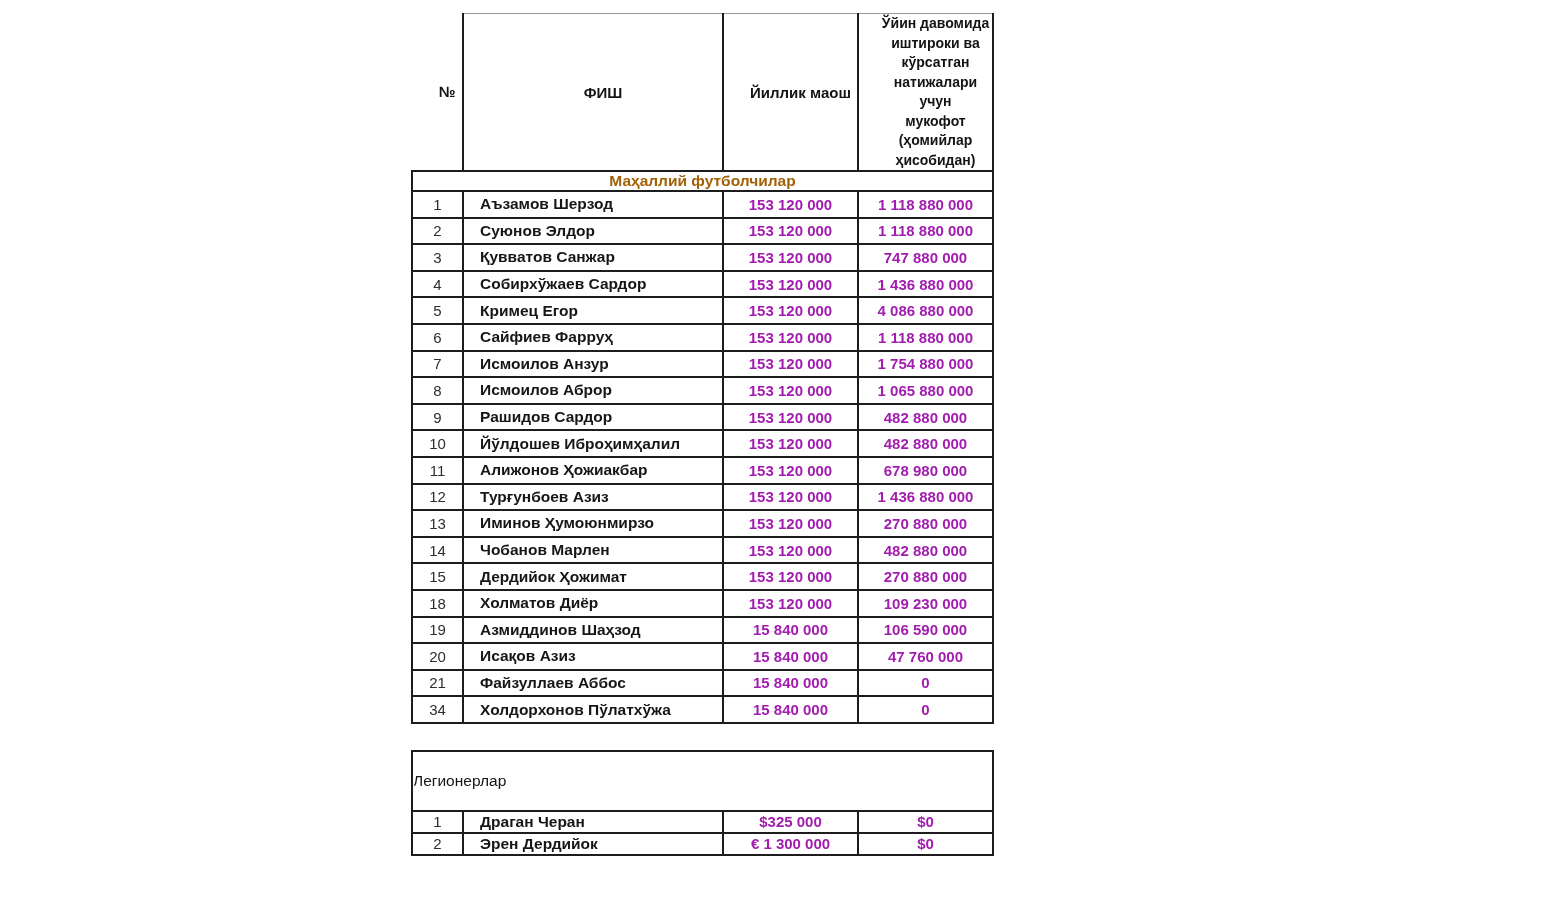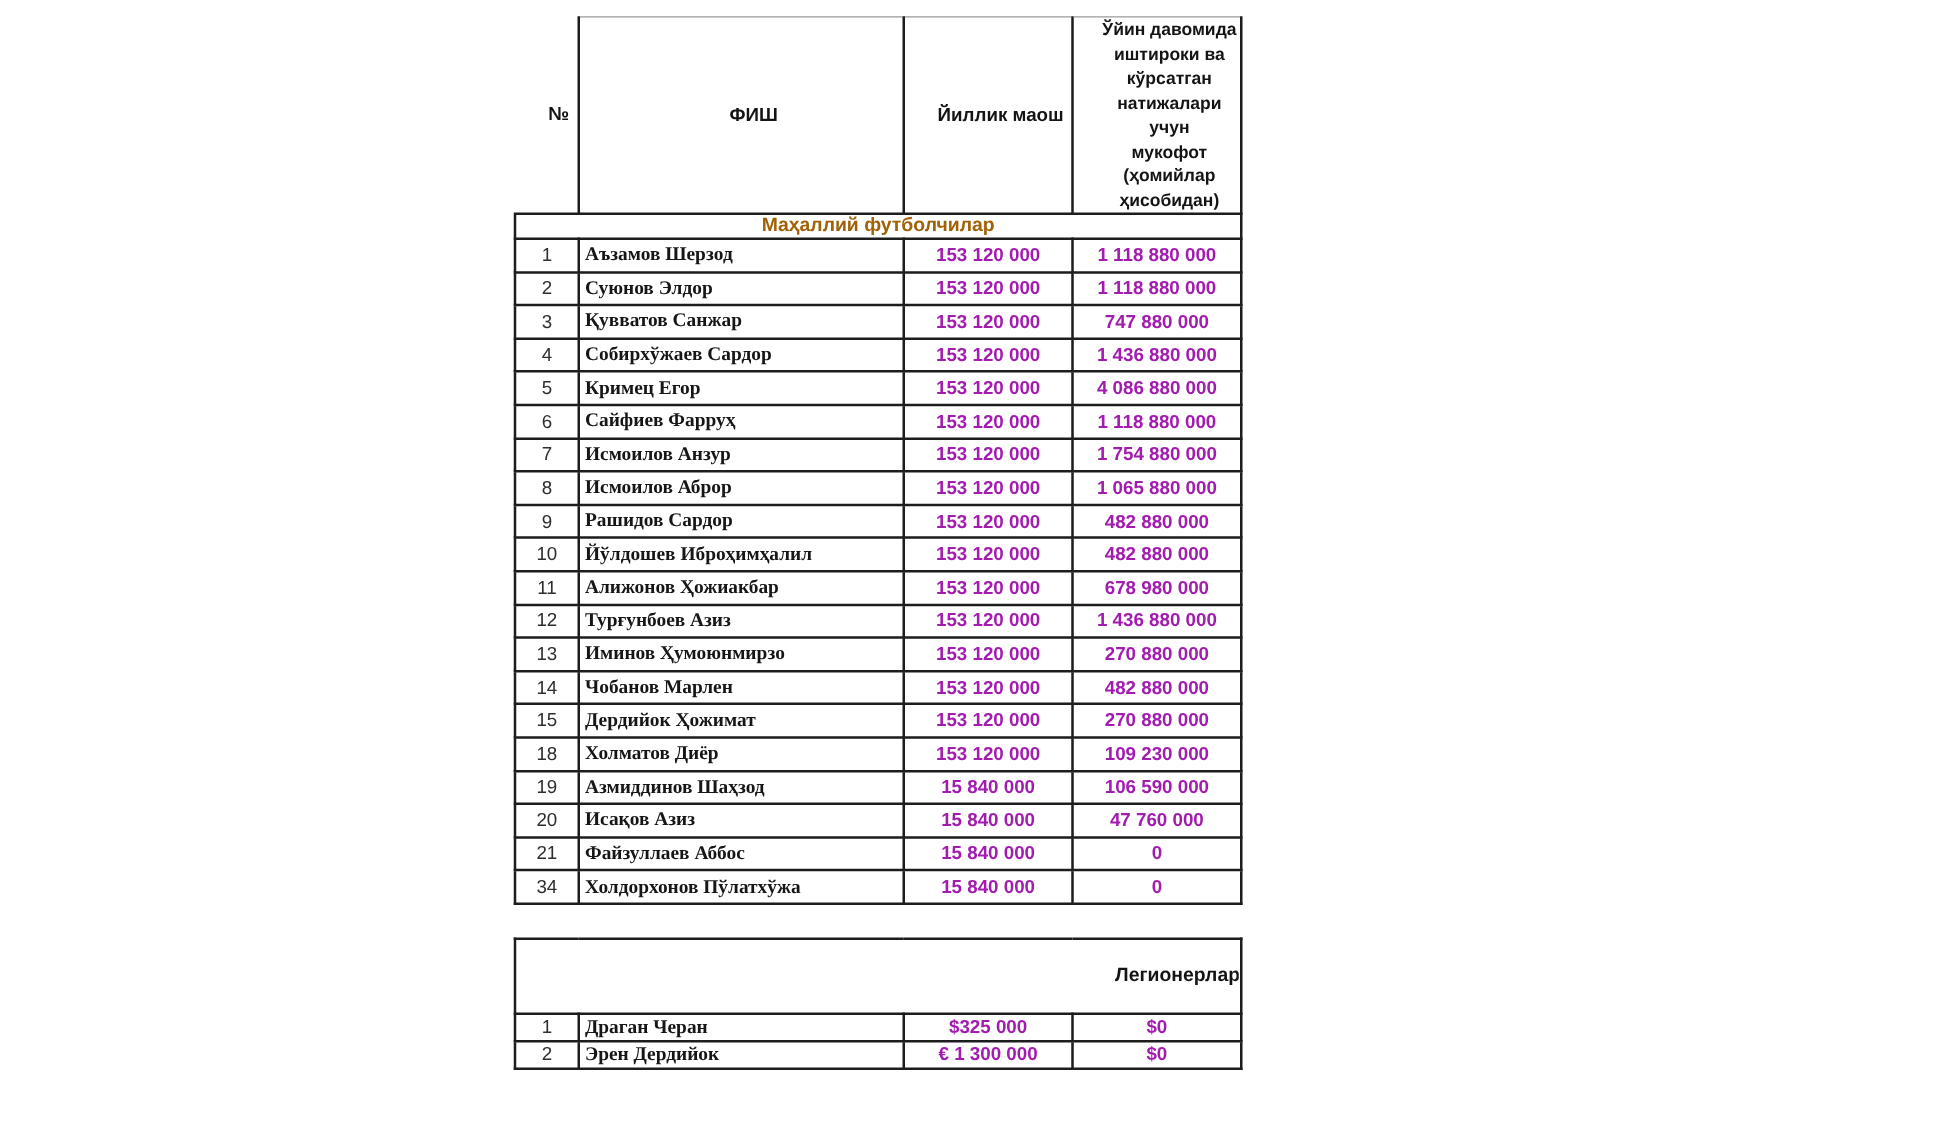--- a/index.html
+++ b/index.html
@@ -70,41 +70,40 @@
     font-size: 15px;
     vertical-align: middle;
   }
   td.c-no {
     text-align: center;
     font-weight: normal;
     color: #2e2e2e;
   }
   td.c-name {
     text-align: left;
-    padding-left: 4px;
+    padding-left: 16px;
     font-weight: bold;
     font-size: 15.5px;
     color: #161616;
-    font-family: Liberation Serif, serif;
   }
   td.c-salary, td.c-bonus {
     text-align: center;
     font-weight: bold;
     color: #a21caf;
   }
 
   
   .t2 {
     margin-top: 26px;
   }
   .t2 tr.section2 th {
     height: 58px;
-    text-align: right;
-    vertical-align: middle;
-    font-weight: bold;
+    text-align: left;
+    vertical-align: middle;
+    font-weight: normal;
     font-size: 15.5px;
     color: #141414;
     border-radius: 27px;
   }
   .t2 tbody td {
     height: 20px;
   }
 </style>
 </head>
 <body>

